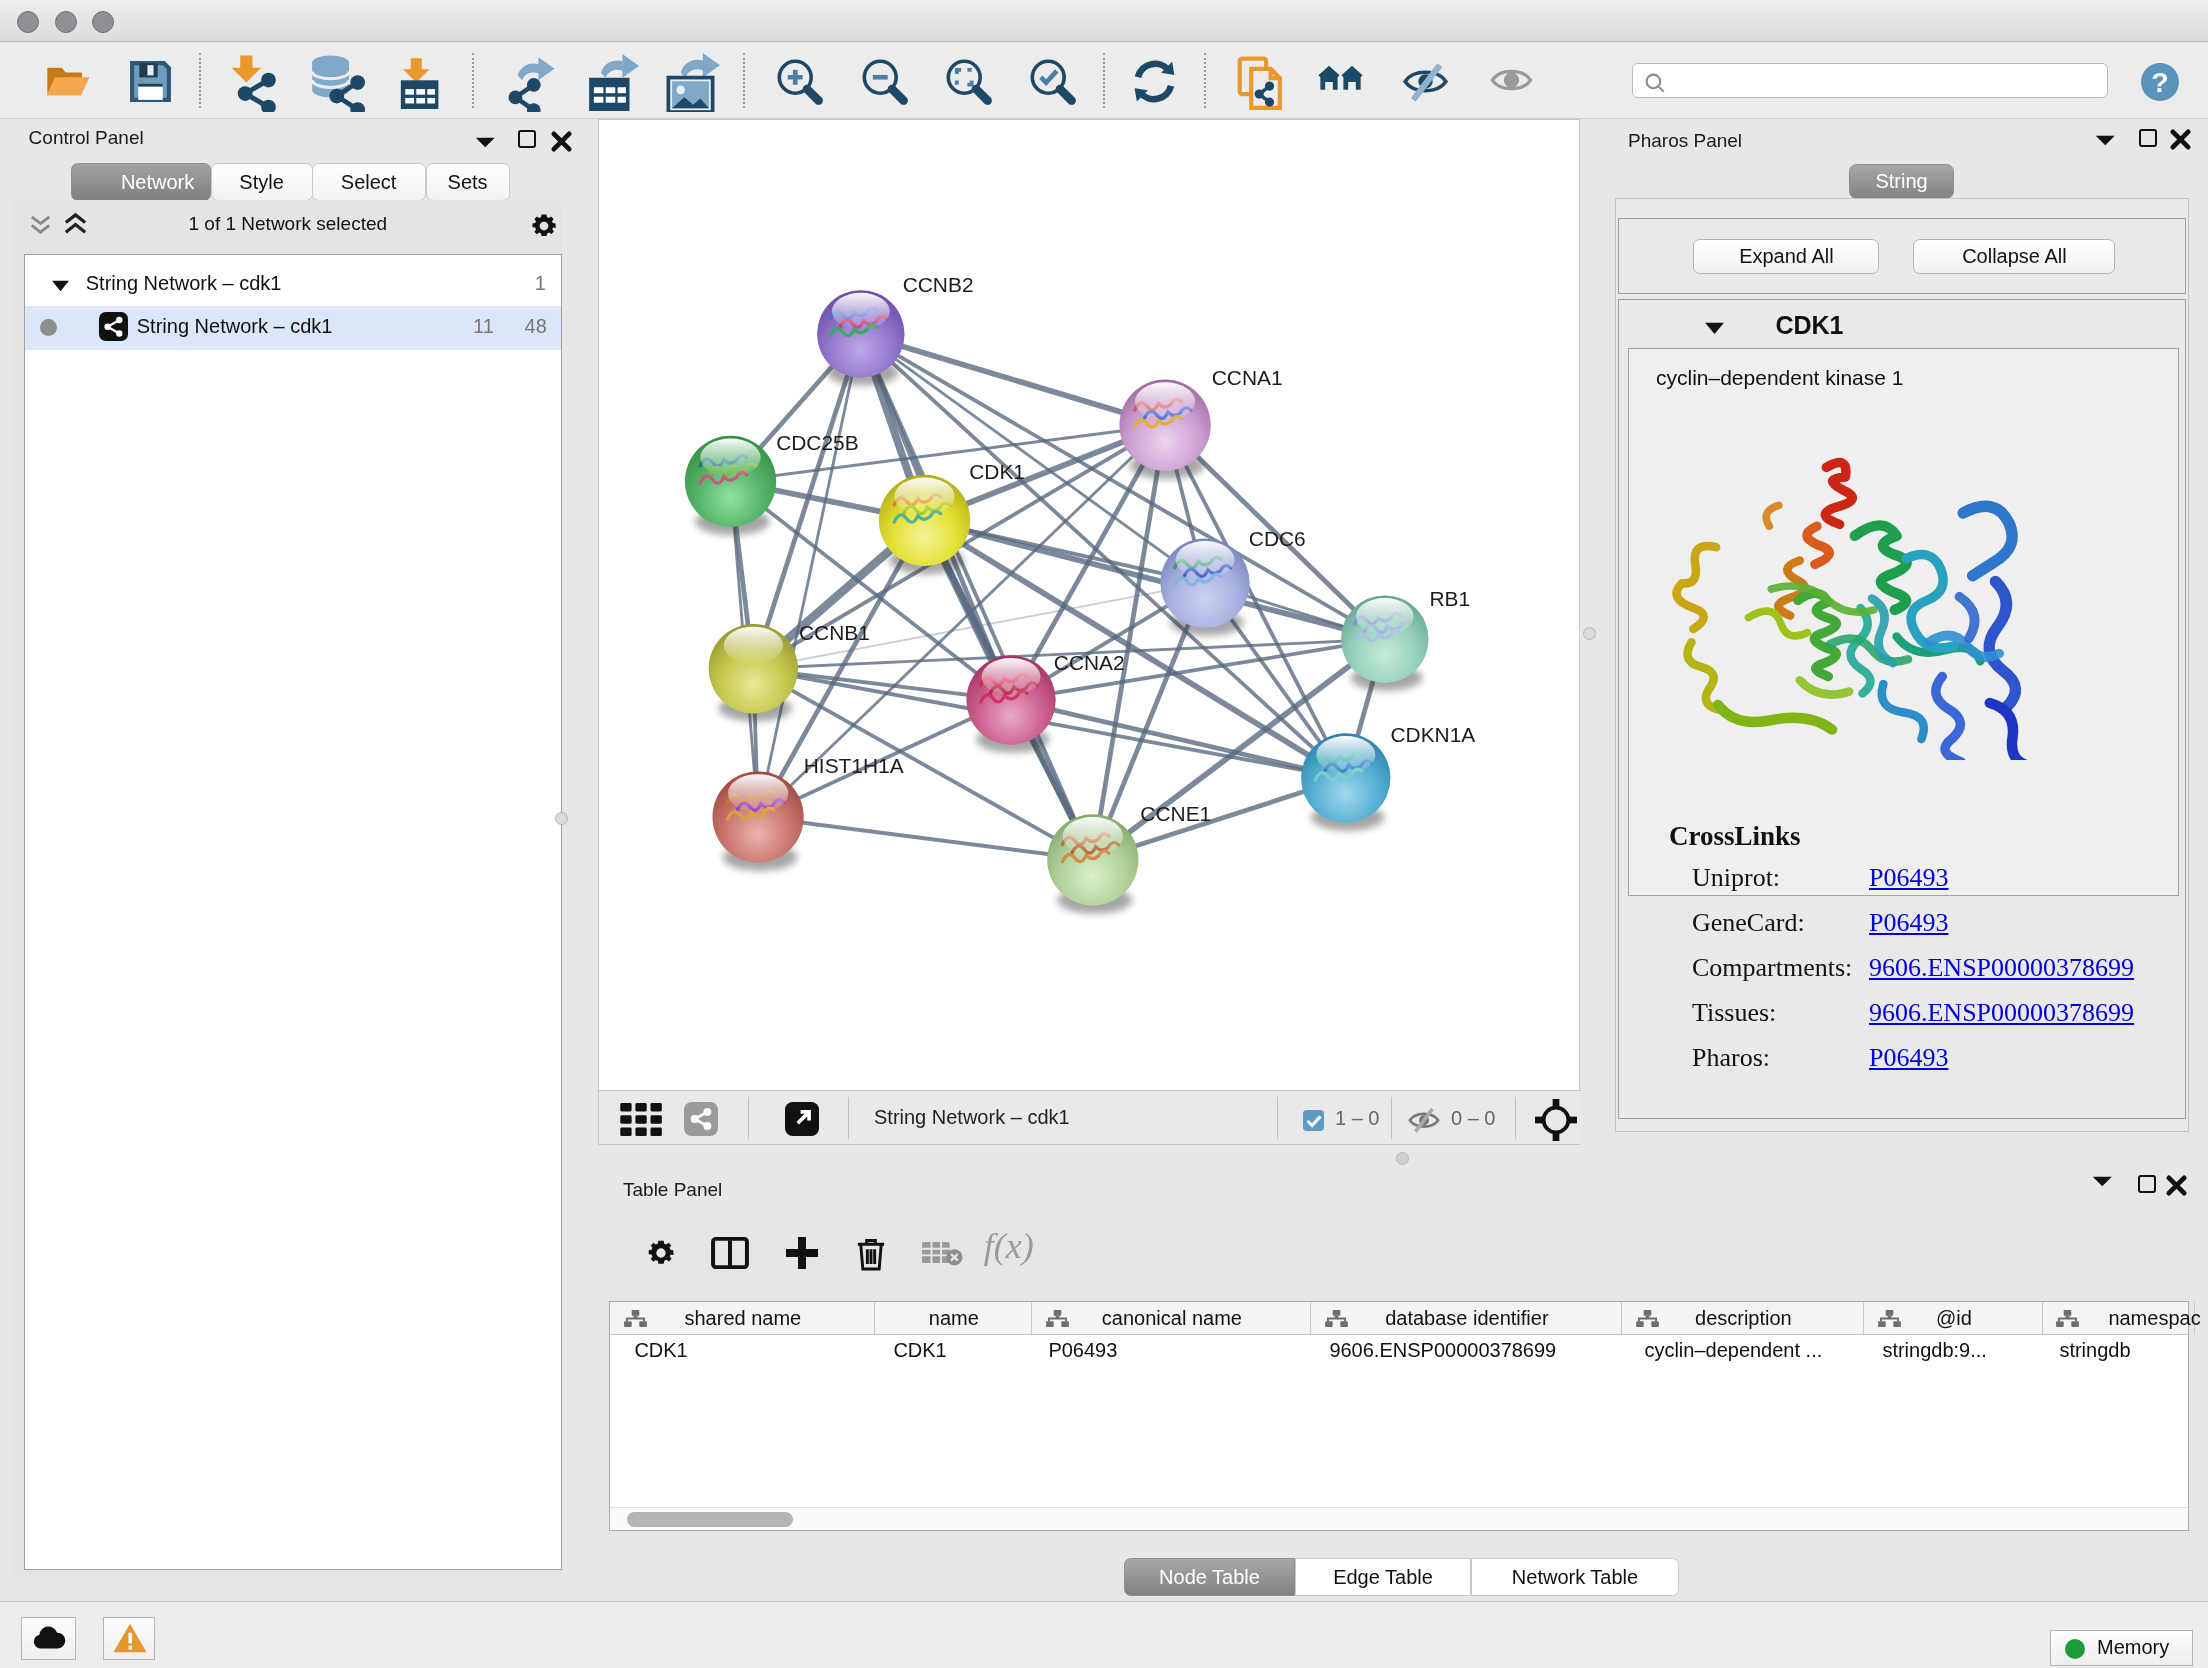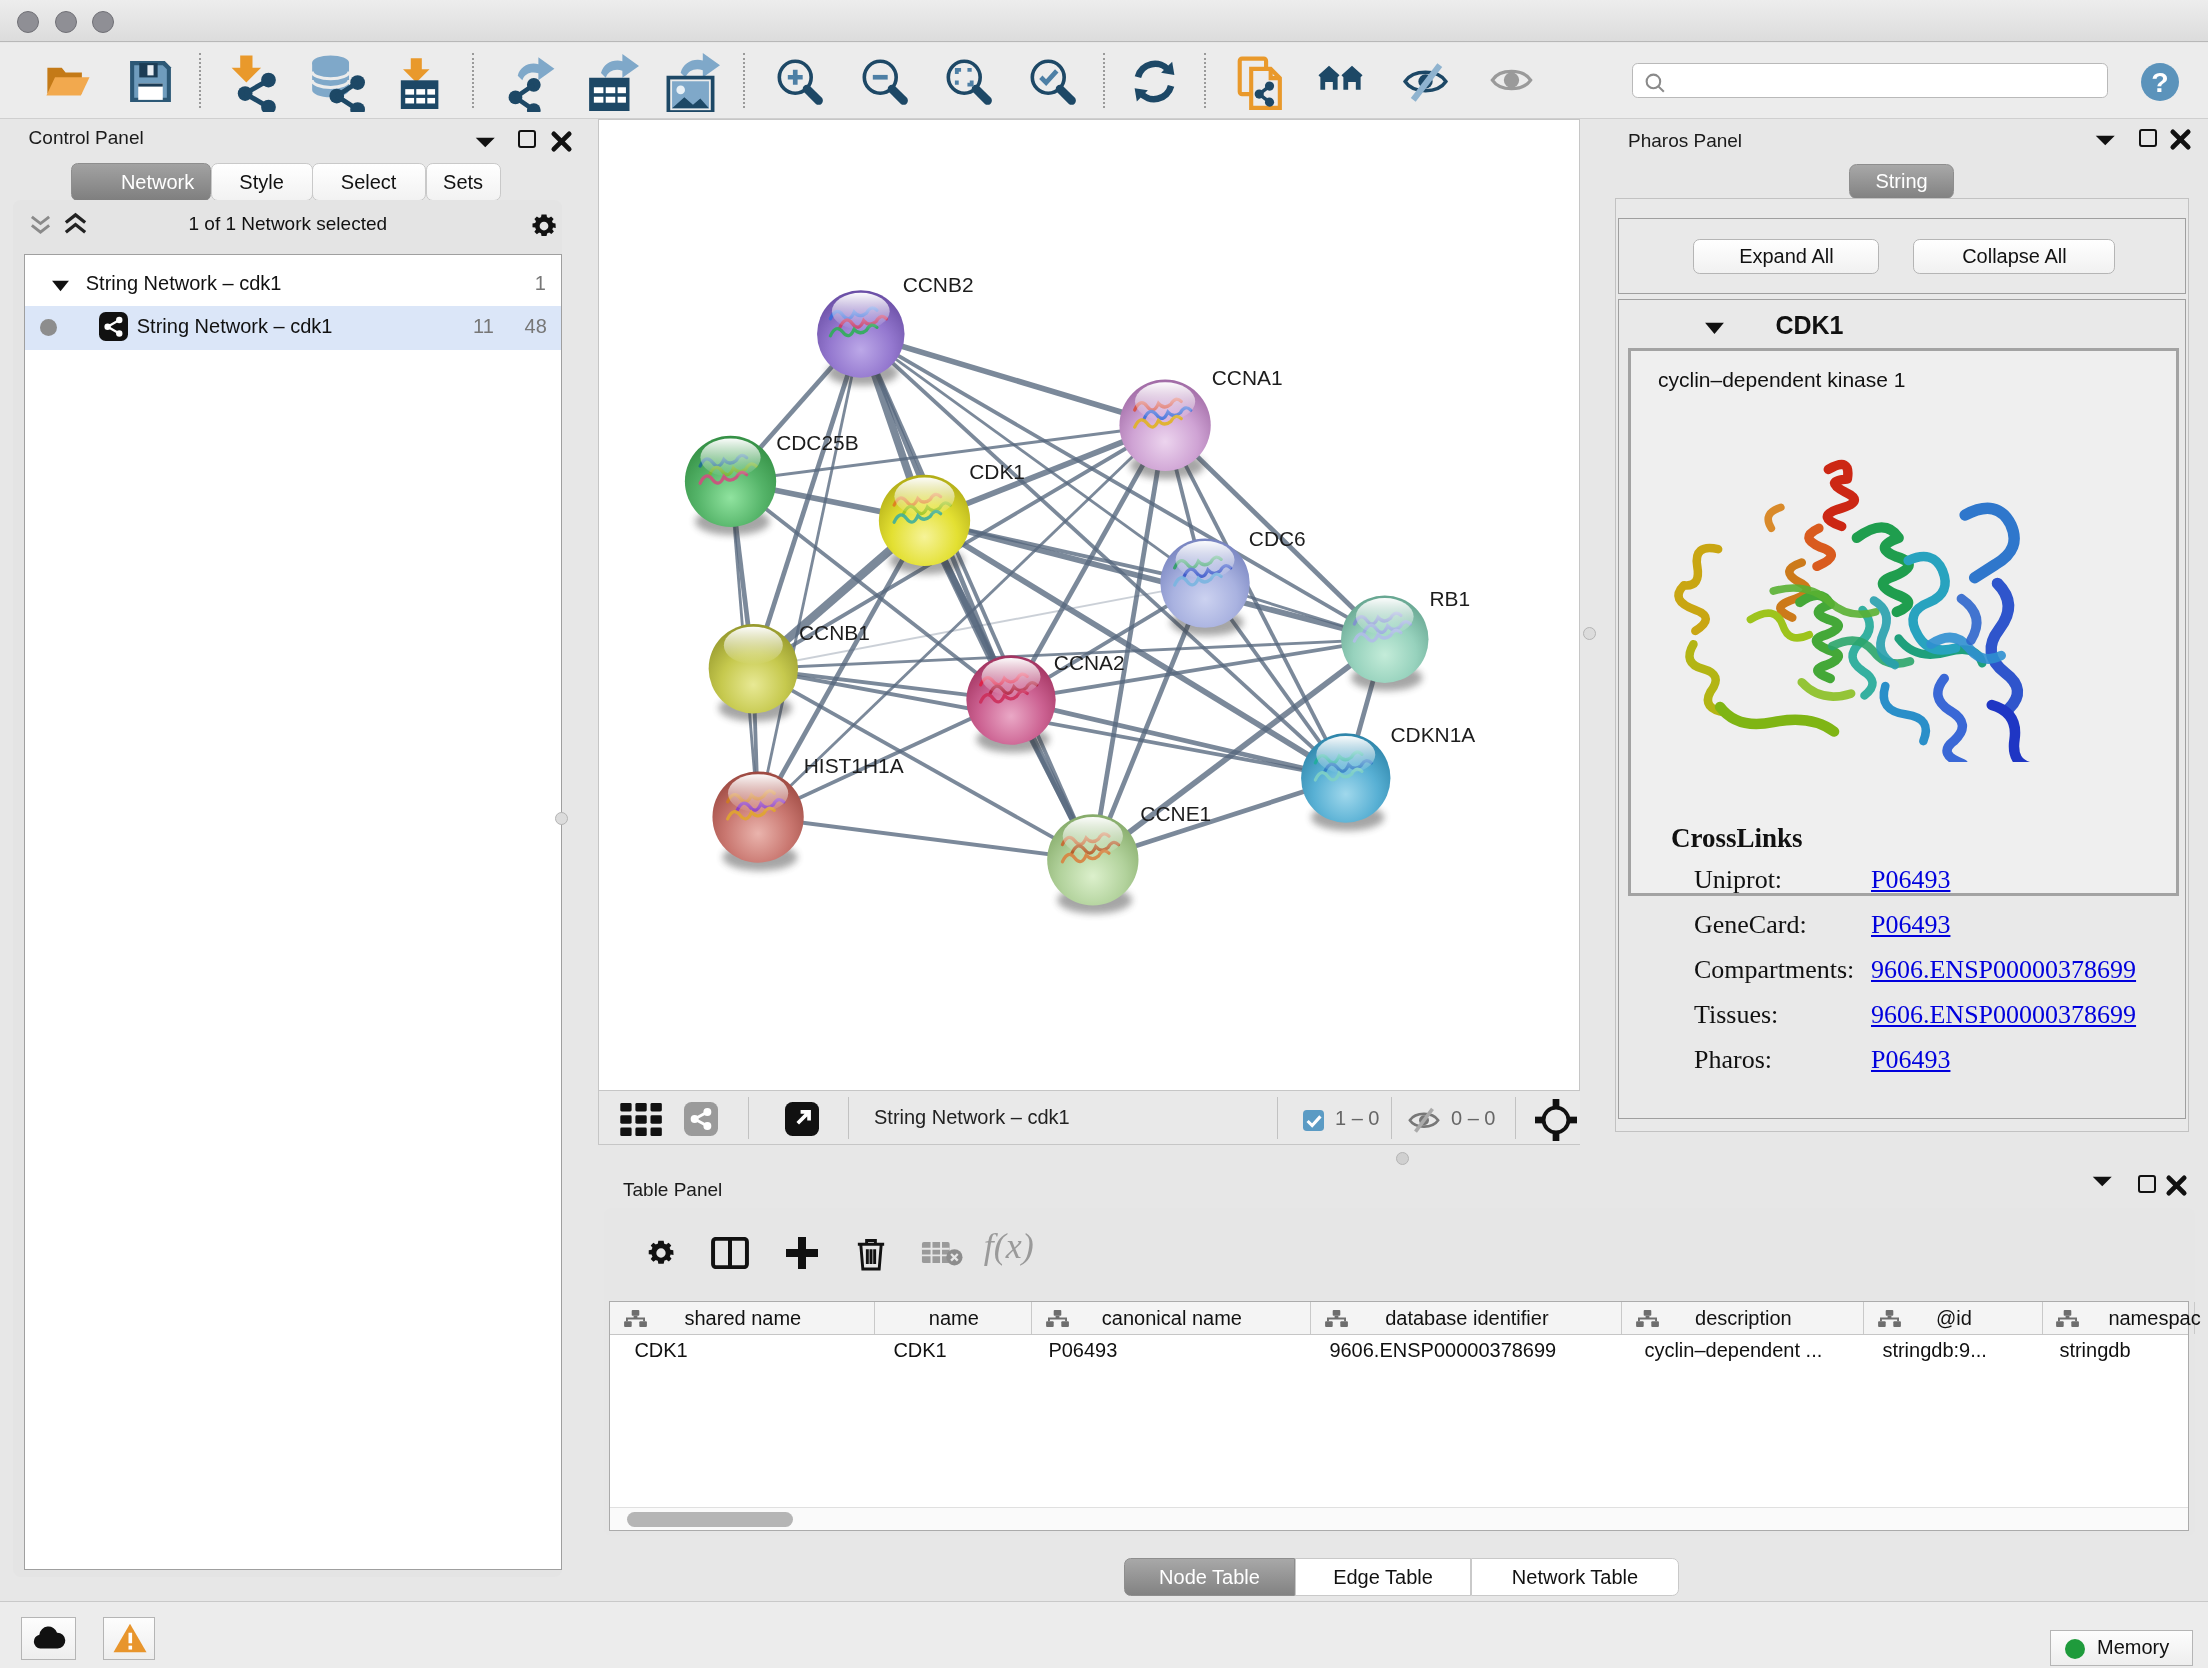--- a/index.html
+++ b/index.html
@@ -214,21 +214,21 @@
         <polygon points="5,6 25,6 15,16" fill="#111"></polygon>
       </svg>
     <div class="abs" style="left:510px; top:11.4px; width:18px; height:18px; border:2.9px solid #111; border-radius:2.9px;"></div>
     <svg class="abs" width="23" height="23" style="left:542px; top:10.5px;" viewBox="0 0 24 24">
         <path d="M4 4 L20 20 M20 4 L4 20" stroke="#111" stroke-width="5" stroke-linecap="round"></path>
       </svg>
 
     <div class="abs tabbtn sel" style="left:63px; width:140px;">Network</div>
     <div class="abs tabbtn" style="left:203px; width:102px;">Style</div>
     <div class="abs tabbtn" style="left:304px; width:114px;">Select</div>
-    <div class="abs tabbtn" style="left:418px; width:75px;">Sets</div>
+    <div class="abs tabbtn" style="left:418px; width:84px;">Sets</div>
 
     <div class="abs" id="ctrl-content">
 
       <svg class="abs" width="25" height="25" style="left:15px; top:12.4px;" viewBox="0 0 26 26">
           <path d="M4 5 L13 12 L22 5 M4 14 L13 21 L22 14" fill="none" stroke="#8a8a8a" stroke-width="3"></path>
         </svg>
       <svg class="abs" width="27" height="27" style="left:49px; top:11.4px;" viewBox="0 0 28 28">
           <path d="M4 22 L14 14 L24 22 M4 12 L14 4 L24 12" fill="none" stroke="#222" stroke-width="3.4"></path>
         </svg>
       <div class="abs" style="left:0; top:13.3px; width:549px; text-align:center; font-size:19px; color:#111;">1 of 1 Network selected</div>
@@ -554,21 +554,21 @@
     <div class="abs" style="left:11.4px; top:99px; width:568px; height:76px; background:#e9e9e9; border:1px solid #9f9f9f;">
       <div class="abs" style="left:74px; top:20px; width:186px; height:35px; background:linear-gradient(#ffffff,#f1f1f1); border:1px solid #b5b5b5; border-radius:6.7px; text-align:center; line-height:33px; font-size:20px; color:#111;">Expand All</div>
       <div class="abs" style="left:294px; top:20px; width:202px; height:35px; background:linear-gradient(#ffffff,#f1f1f1); border:1px solid #b5b5b5; border-radius:6.7px; text-align:center; line-height:33px; font-size:20px; color:#111;">Collapse All</div>
     </div>
 
     <div class="abs" style="left:11.4px; top:180px; width:568px; height:820px; background:#e9e9e9; border:1px solid #9f9f9f;">
       <svg class="abs" width="23" height="16" style="left:84px; top:20px;" viewBox="0 0 24 17">
           <polygon points="2,3 22,3 12,15" fill="#111"></polygon>
         </svg>
       <div class="abs" style="left:156px; top:11.4px; font-size:25px; font-weight:bold; color:#111;">CDK1</div>
-      <div class="abs" style="left:8.6px; top:48px; width:551px; height:548px; background:#efefef; border:3px solid #a3a3a3;padding-left:8px;">
+      <div class="abs" style="left:8.6px; top:48px; width:551px; height:548px; background:#efefef; border:1px solid #a3a3a3;padding-left:8px;">
         <div class="abs" style="left:27px; top:17px; font-size:21px; color:#111;">cyclin–dependent kinase 1</div>
         <svg class="abs" id="ribbon" width="371" height="304" style="left:27.6px; top:107px;" viewBox="0 0 390 320">
   <g fill="none" stroke-linecap="round" stroke-linejoin="round">
    <path d="M178 12 q24 -14 20 10 q-26 2 -2 14 q22 10 -8 18 q-24 8 4 18" stroke="#cc2714" stroke-width="10"></path>
    <path d="M168 74 q-22 10 2 20 q24 8 -4 20" stroke="#d95b1e" stroke-width="10"></path>
    <path d="M150 110 q-24 8 -4 20 q22 10 -8 20 q-22 8 2 18" stroke="#cc7a1a" stroke-width="9"></path>
    <path d="M62 96 q-26 -6 -22 18 q4 22 -14 20 q-16 16 12 26 q22 8 0 22" stroke="#c9a612" stroke-width="9"></path>
    <path d="M36 196 q-12 20 10 26 q22 6 8 24 q-10 18 16 22" stroke="#b3b514" stroke-width="9"></path>
    <path d="M64 262 q18 24 56 16 q40 -8 64 10" stroke="#7fb514" stroke-width="11"></path>
    <path d="M96 170 q26 -16 34 6 q6 20 28 10" stroke="#9ec41c" stroke-width="8"></path>

